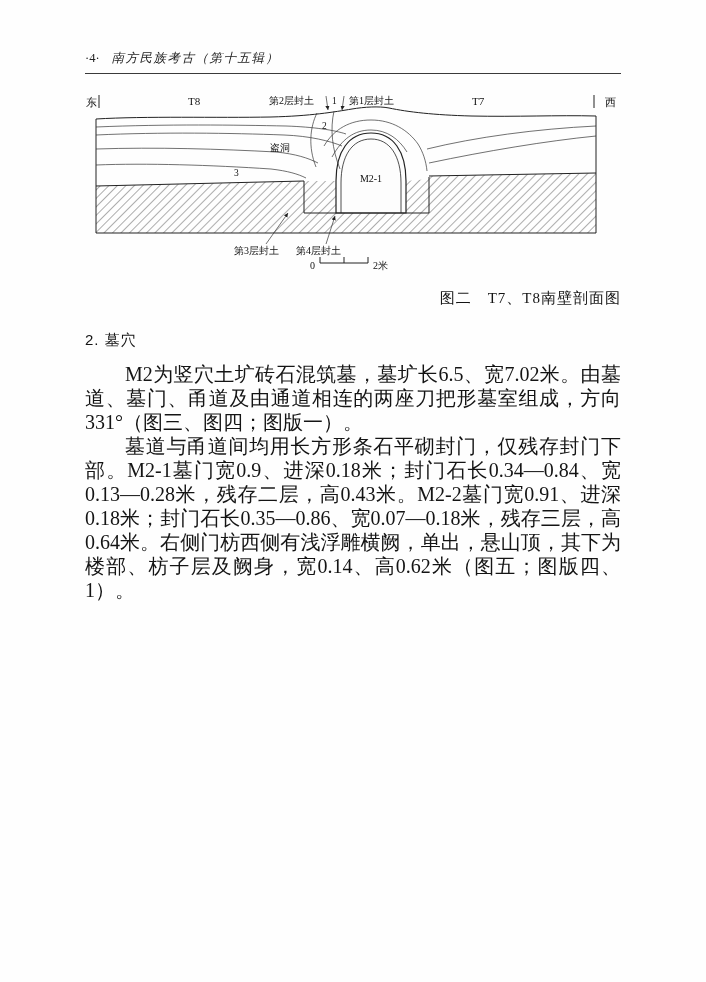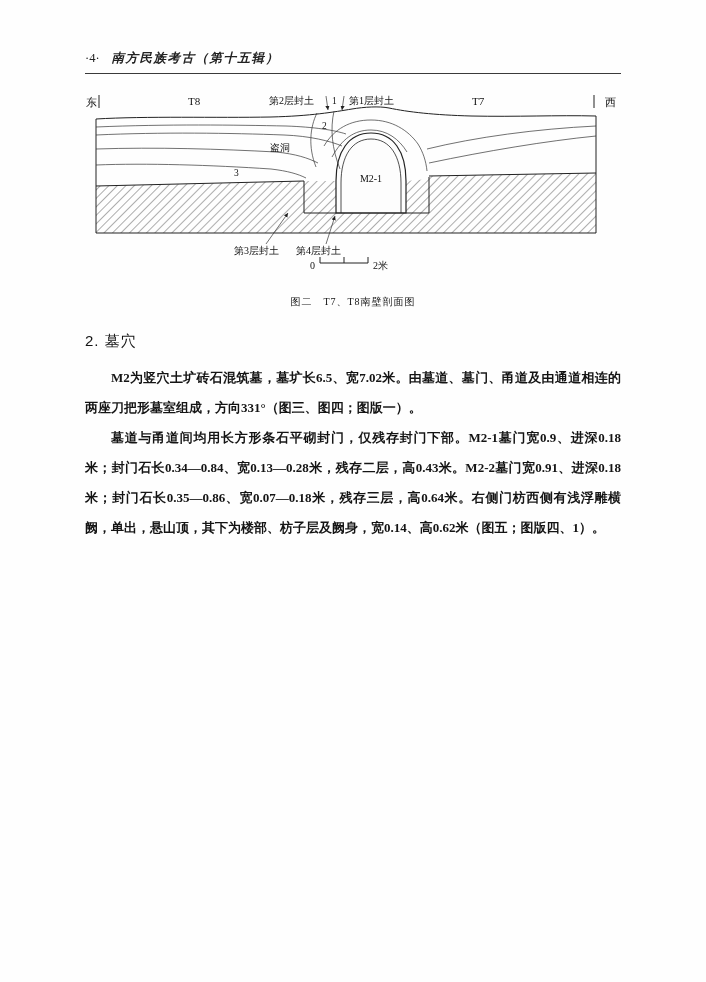--- a/index.html
+++ b/index.html
@@ -14,40 +14,40 @@
     overflow:hidden;
   }
   .content { position:absolute; left:85px; top:50px; width:536px; }
 
   .page-head {
     display:flex; align-items:baseline; gap:12px;
     font-size:12.5px; color:#222;
     padding-bottom:6px;
     border-bottom:1px solid #3a3a3a;
   }
-  .page-head .journal { font-style:italic; letter-spacing:1.5px;font-weight:bold; }
+  .page-head .journal { font-style:italic; letter-spacing:1.5px; }
 
   figure { margin-top:15px; }
   svg.diagram { display:block; margin:0 auto; }
   svg .ln   { stroke:#222; stroke-width:1; fill:none; }
   svg .thin { stroke:#333; stroke-width:0.7; fill:none; }
   svg .lbl  { font-size:10px; fill:#111; font-family:"Liberation Serif","DejaVu Serif",serif; }
   svg .big  { font-size:11px; }
   svg .num  { font-size:9.5px; }
-  figcaption { text-align:center; font-size:10px; margin-top:21px; letter-spacing:1px; }
+  figcaption { text-align:right; font-size:15px; margin-top:15px; letter-spacing:1px; }
 
   h2.sec-head {
     margin-top:23px;
     font-family:"Liberation Sans","DejaVu Sans",sans-serif;
     font-size:15px; font-weight:normal; letter-spacing:1px;
   }
   .body-text { margin-top:12px; }
   .body-text p {
-    font-size:13px; line-height:30px;
-    text-indent:2em; text-align:justify;font-weight:bold;
+    font-size:20px; line-height:24px;
+    text-indent:2em; text-align:justify;
   }
 </style>
 </head>
 <body>
 
 <div class="page">
   <div class="content">
 
     <header class="page-head">
       <span>·4·</span>

